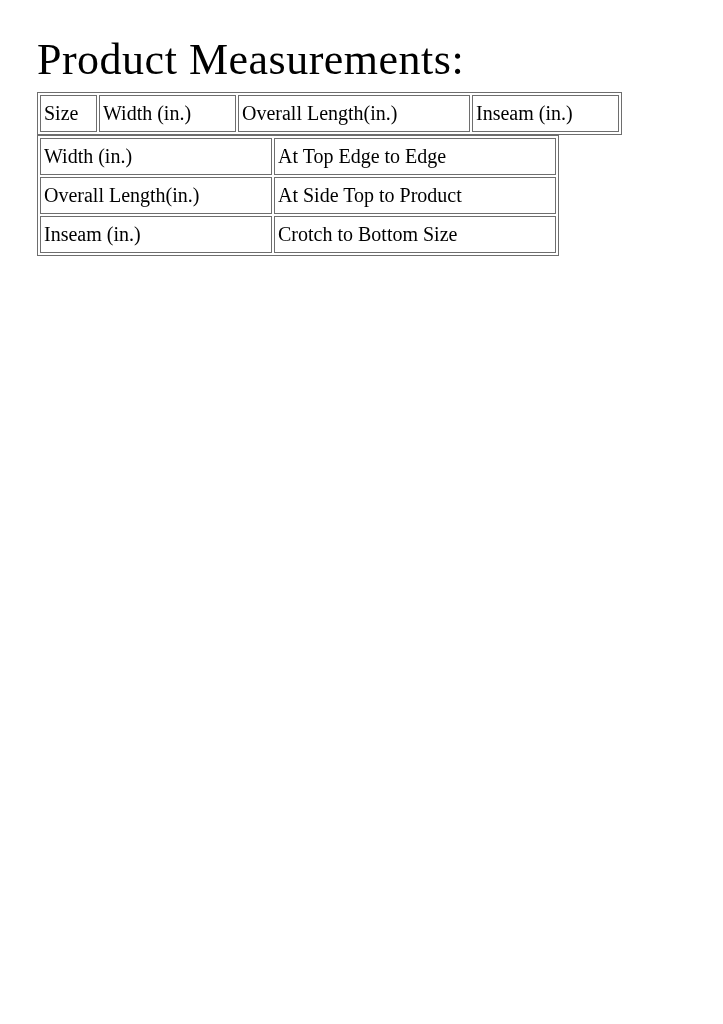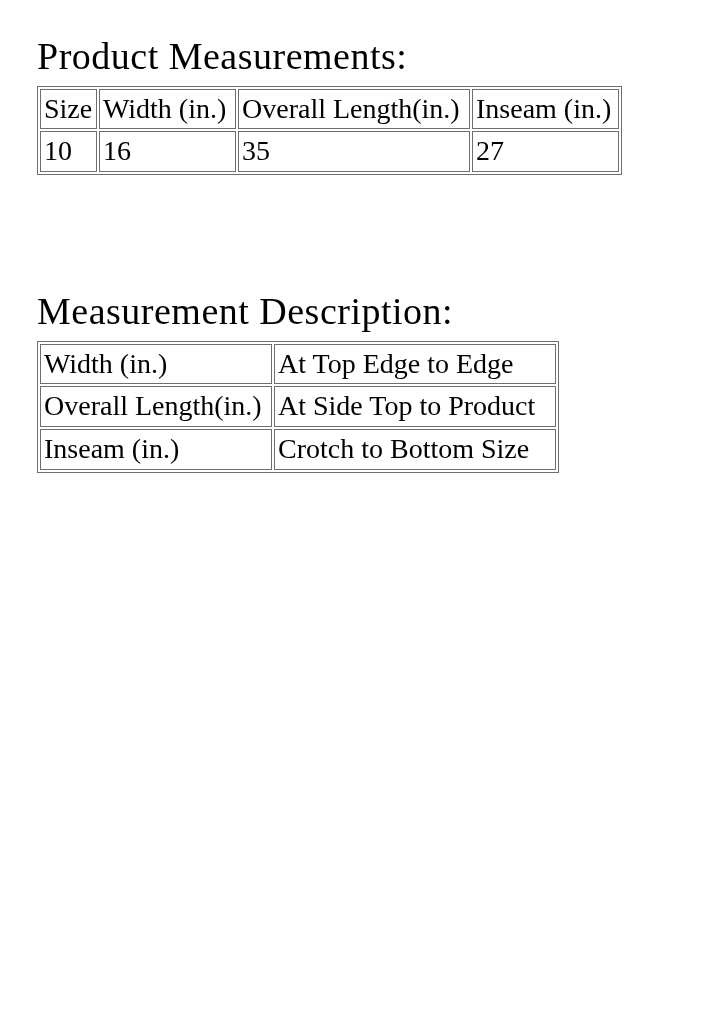--- a/index.html
+++ b/index.html
@@ -13,40 +13,40 @@
     overflow: hidden;
     font-family: "Liberation Serif", "DejaVu Serif", serif;
     color: #000000;
   }
   .page {
     padding: 36px 0 0 37px;
   }
   h1.doc-heading {
     font-family: "Liberation Serif", "DejaVu Serif", serif;
     font-weight: normal;
-    font-size: 38px;
+    font-size: 44px;
     line-height: 1.1;
     margin: 0 0 8px 0;
     color: #000000;
     letter-spacing: 0.5px;
   }
   h1.doc-heading.second {
     margin-top: 116px;
   }
   table.doc-table {
     border-collapse: separate;
     border-spacing: 2px;
     border: 1px solid #6e6e6e;
     background: #ffffff;
     table-layout: fixed;
   }
   table.doc-table td {
     border: 1px solid #6e6e6e;
     font-family: "Liberation Serif", "DejaVu Serif", serif;
-    font-size: 28px;
+    font-size: 20px;
     line-height: 1.2;
     padding: 2px 2px 3px 3px;
     text-align: left;
     vertical-align: middle;
     white-space: nowrap;
     overflow: hidden;
   }
   
   .t1 .c-size   { width: 50px;  }
   .t1 .c-width  { width: 130px; }
@@ -66,30 +66,23 @@
   <h1 class="doc-heading">Product Measurements:</h1>
 
   <table class="doc-table t1">
     <tbody>
         <tr>
       <td class="c-size">Size</td>
       <td class="c-width">Width (in.)</td>
       <td class="c-length">Overall Length(in.)</td>
       <td class="c-inseam">Inseam (in.)</td>
     </tr>
-    <tr>
-      <td class="c-size">10</td>
-      <td class="c-width">16</td>
-      <td class="c-length">35</td>
-      <td class="c-inseam">27</td>
-    </tr>
   </tbody>
     </table>
 
-  <h1 class="doc-heading second">Measurement Description:</h1>
 
   <table class="doc-table t2">
     <tbody>
         <tr>
       <td class="c-name">Width (in.)</td>
       <td class="c-desc">At Top Edge to Edge</td>
     </tr>
     <tr>
       <td class="c-name">Overall Length(in.)</td>
       <td class="c-desc">At Side Top to Product</td>

